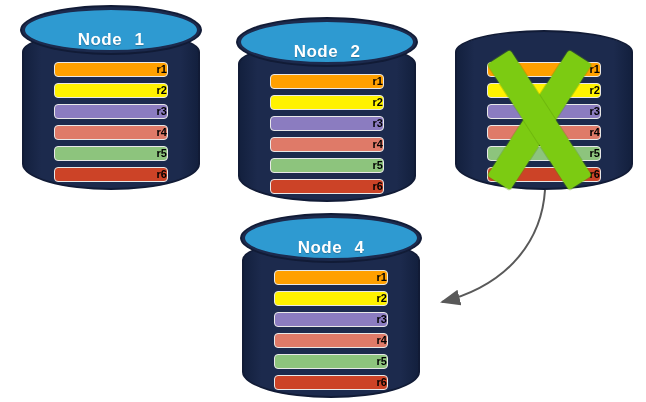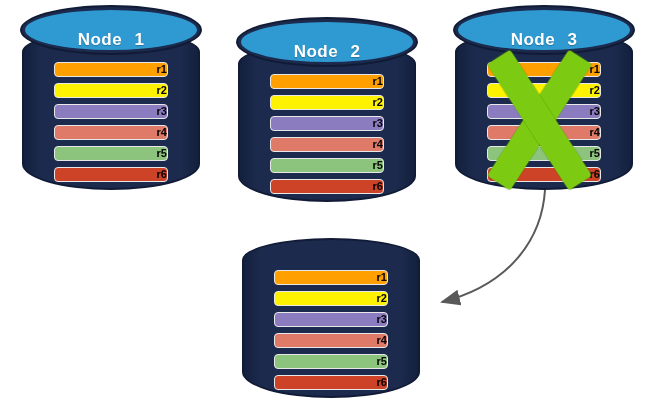--- a/index.html
+++ b/index.html
@@ -116,23 +116,20 @@
           <span>r5</span>
         </div>
         <div class="bar" style="background: rgb(204, 67, 39);">
           <span>r6</span>
         </div>
       </div>
   </div>
 
   <div class="cyl" style="left:455px; top:7px;">
     <div class="cyl-body"></div>
-    <div class="cyl-top">
-      <span class="cyl-title">Node 3</span>
-    </div>
     <div class="bars">
         <div class="bar" style="background: rgb(255, 160, 0);">
           <span>r1</span>
         </div>
         <div class="bar" style="background: rgb(255, 242, 0);">
           <span>r2</span>
         </div>
         <div class="bar" style="background: rgb(139, 124, 192);">
           <span>r3</span>
         </div>
@@ -147,20 +144,23 @@
         </div>
       </div>
     <div class="xmark">
       <div class="arm arm1"></div>
       <div class="arm arm2"></div>
     </div>
   </div>
 
   <div class="cyl" style="left:242px; top:215px;">
     <div class="cyl-body"></div>
+    <div class="cyl-top">
+      <span class="cyl-title">Node 4</span>
+    </div>
     <div class="bars">
         <div class="bar" style="background: rgb(255, 160, 0);">
           <span>r1</span>
         </div>
         <div class="bar" style="background: rgb(255, 242, 0);">
           <span>r2</span>
         </div>
         <div class="bar" style="background: rgb(139, 124, 192);">
           <span>r3</span>
         </div>

